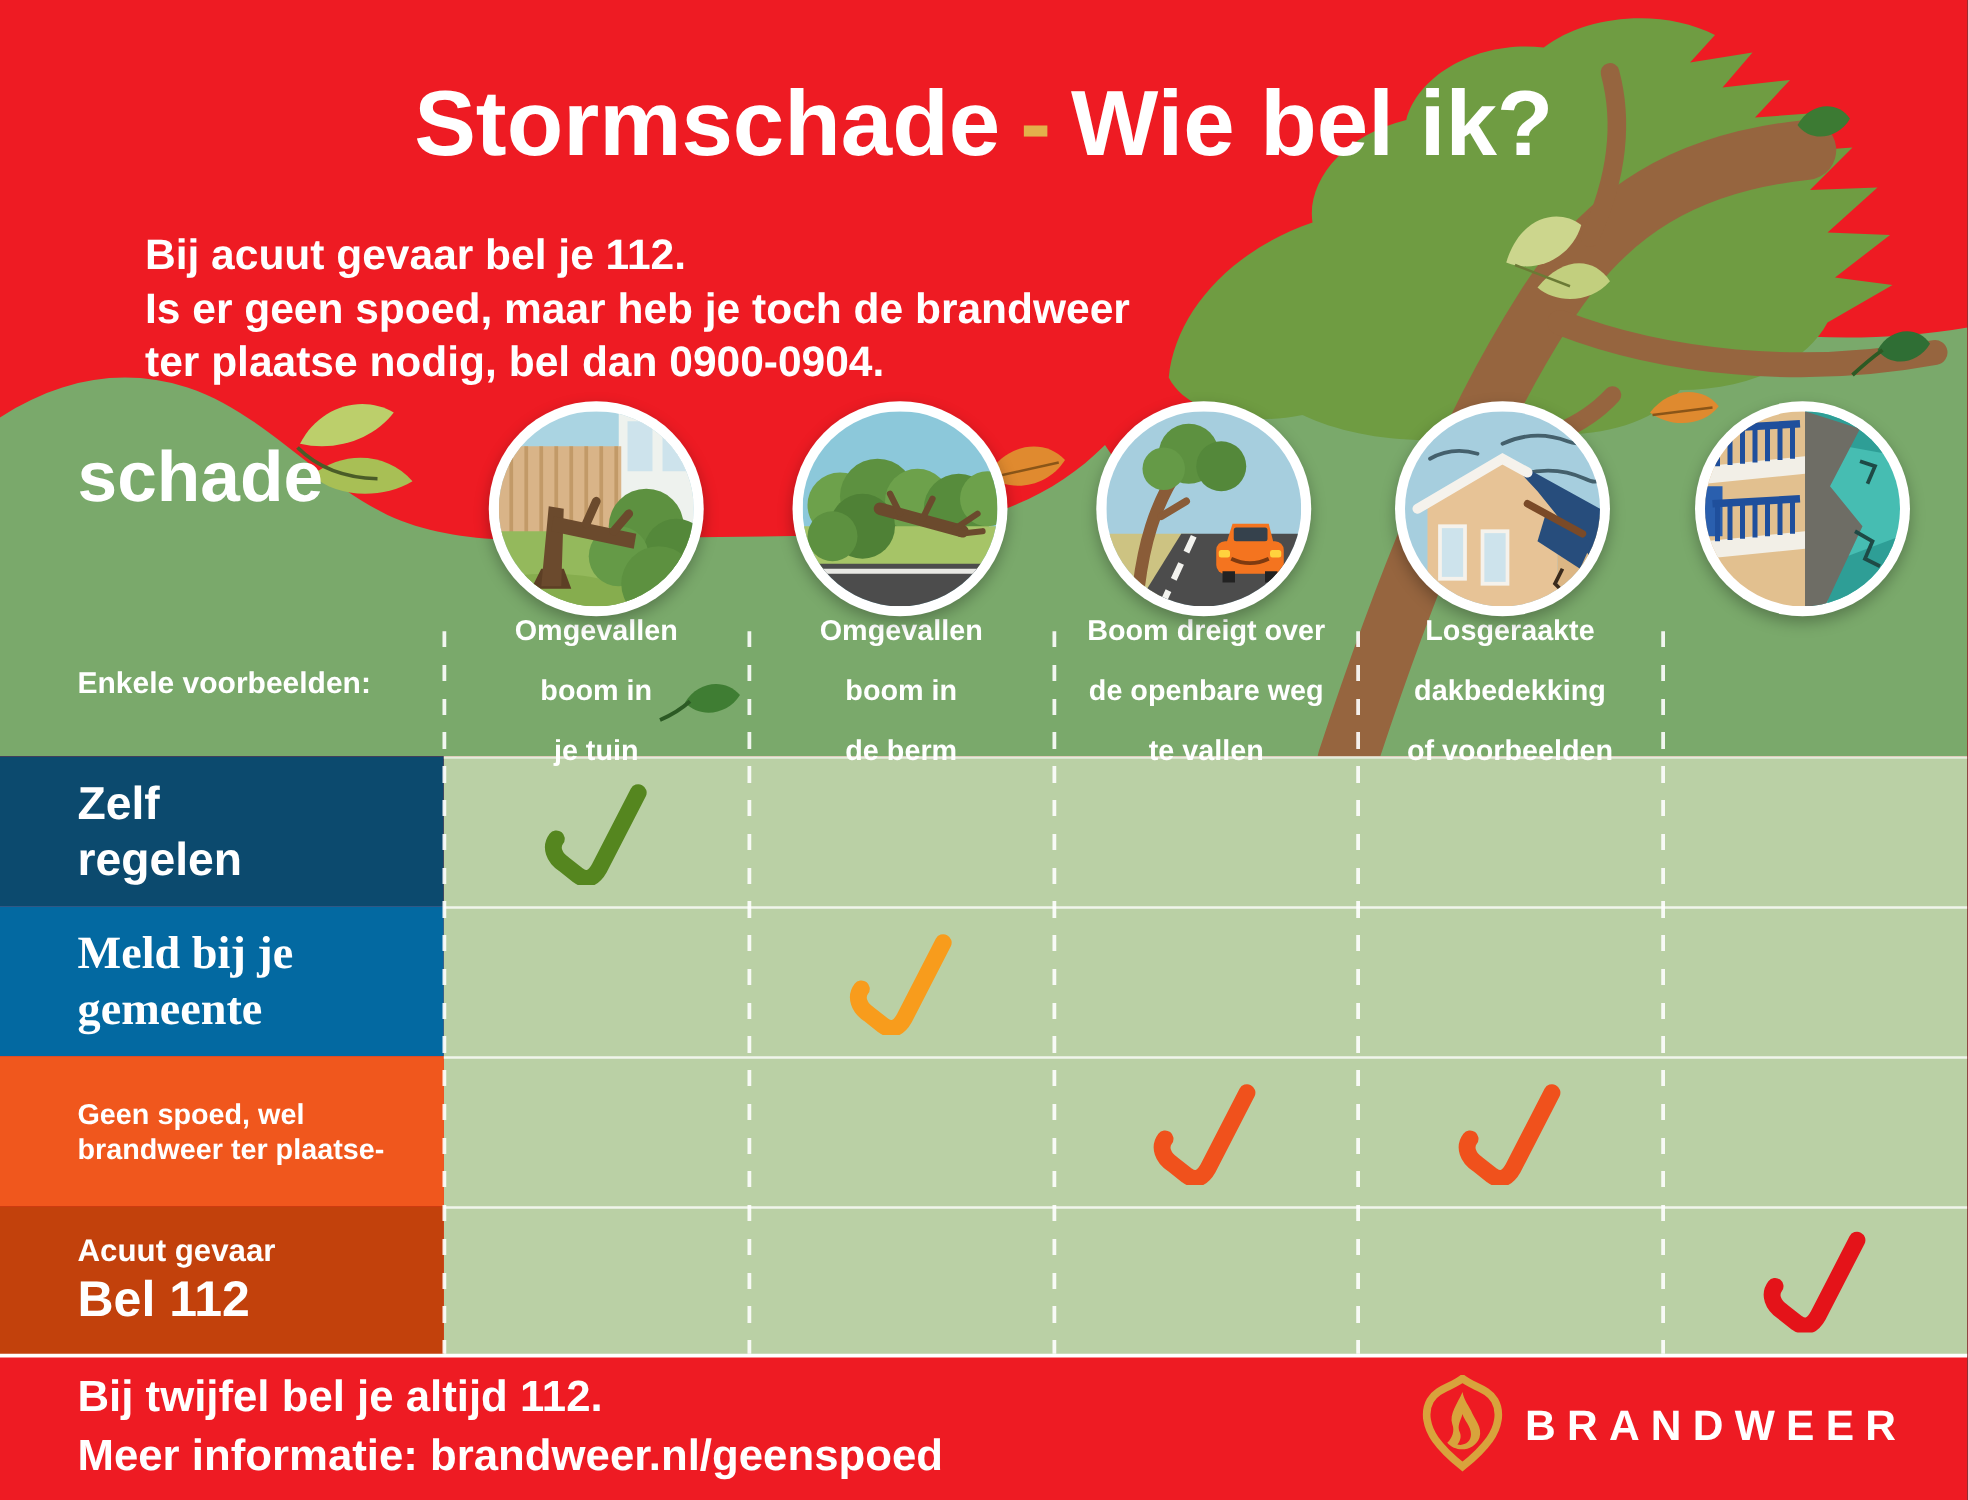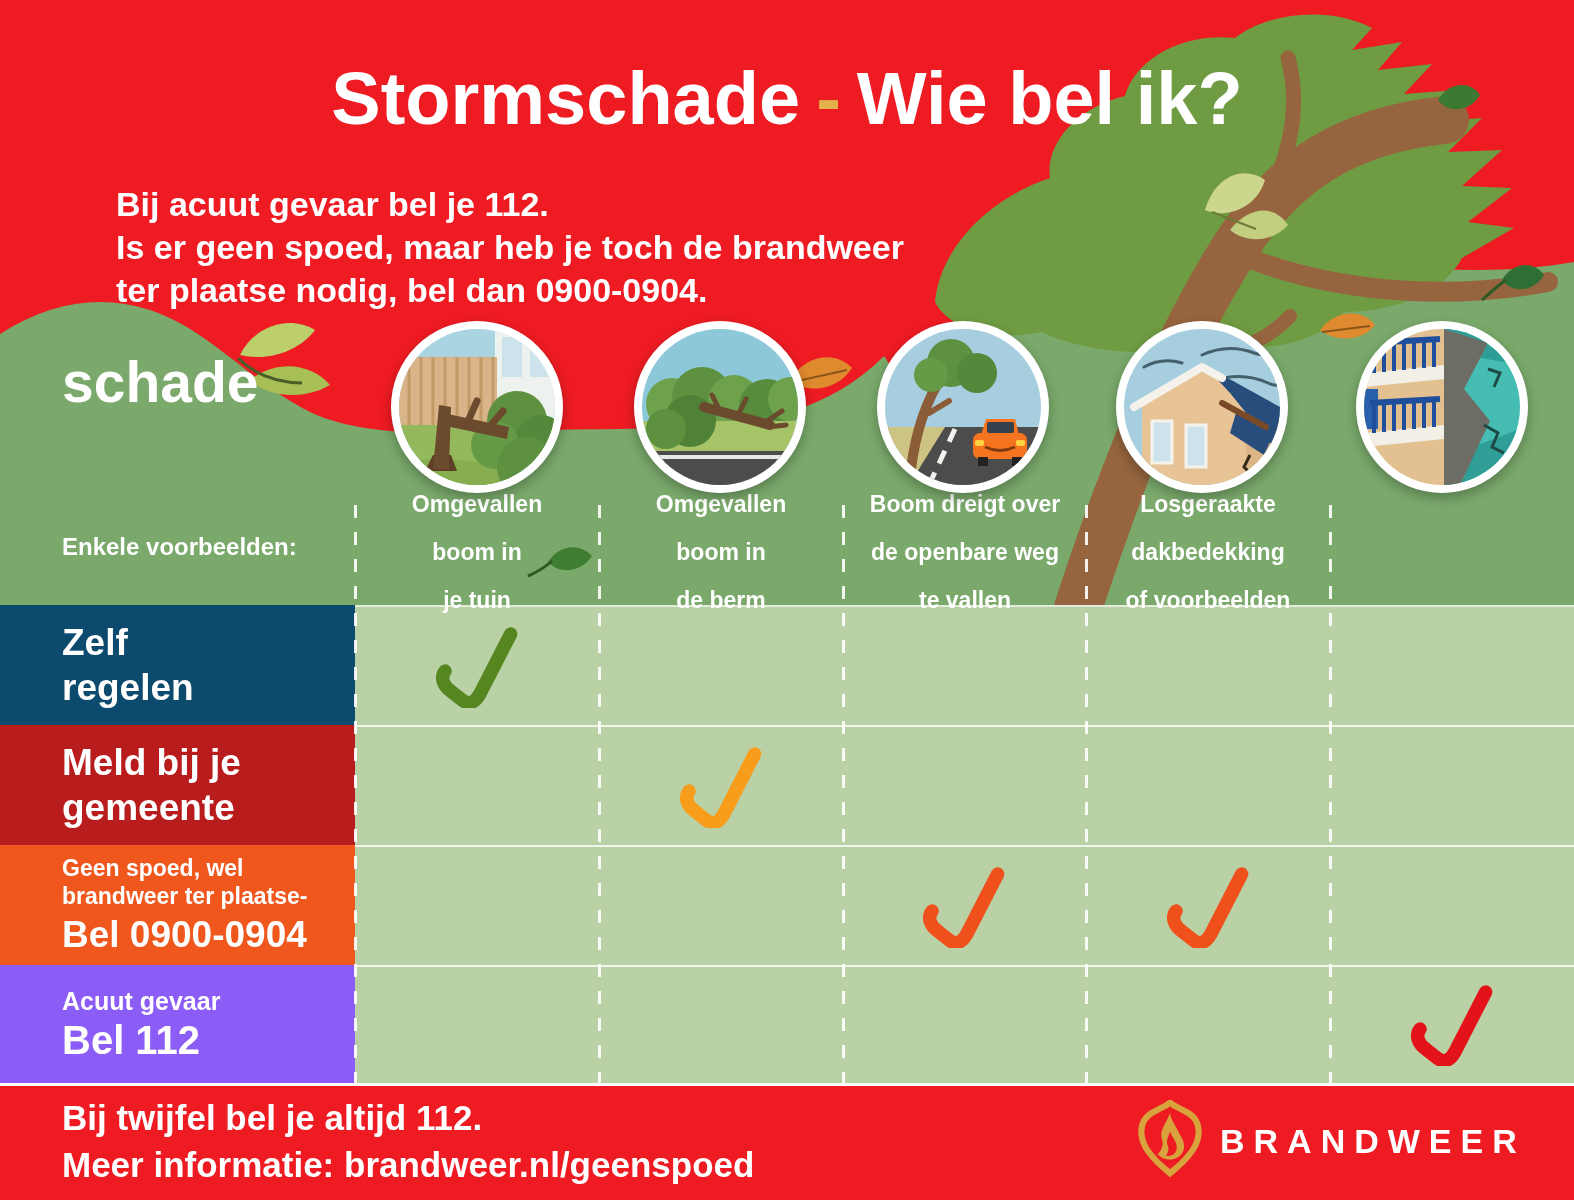--- a/index.html
+++ b/index.html
@@ -219,30 +219,29 @@
   <div class="col-label" style="left:1092px">
     <div>Losgeraakte</div>
     <div>dakbedekking</div>
     <div>of voorbeelden</div>
   </div>
 
   <div class="row-label row1" style="background: #0c4a6e;">
     <div class="big">Zelf</div>
     <div class="big">regelen</div>
   </div>
-  <div class="row-label row2" style="background: #b91c1c;">
+  <div class="row-label row2" style="background: #0369a1; font-family: Liberation Serif, serif;">
     <div class="big">Meld bij je</div>
     <div class="big">gemeente</div>
   </div>
   <div class="row-label row3" style="background: rgb(240, 87, 29);">
     <div class="small">Geen spoed, wel</div>
     <div class="small">brandweer ter plaatse-</div>
-    <div class="big3">Bel 0900-0904</div>
-  </div>
-  <div class="row-label row4" style="background: #8b5cf6;">
+  </div>
+  <div class="row-label row4" style="background: #c2410c;">
     <div class="small">Acuut gevaar</div>
     <div class="big4">Bel 112</div>
   </div>
 
   <div id="checks-layer">
       <div class="check" style="left: 477px; top: 666px;"><svg viewBox="0 0 100 100" width="84" height="84">
           <path d="M12 56 C6 64 10 74 19 80 L33 91 C41 97 48 93 53 84 L90 12" fill="none" stroke="#55861f" stroke-width="16" stroke-linecap="round" stroke-linejoin="round"></path>
         </svg></div>
       <div class="check" style="left: 721px; top: 786px;"><svg viewBox="0 0 100 100" width="84" height="84">
           <path d="M12 56 C6 64 10 74 19 80 L33 91 C41 97 48 93 53 84 L90 12" fill="none" stroke="#f89c1c" stroke-width="16" stroke-linecap="round" stroke-linejoin="round"></path>

